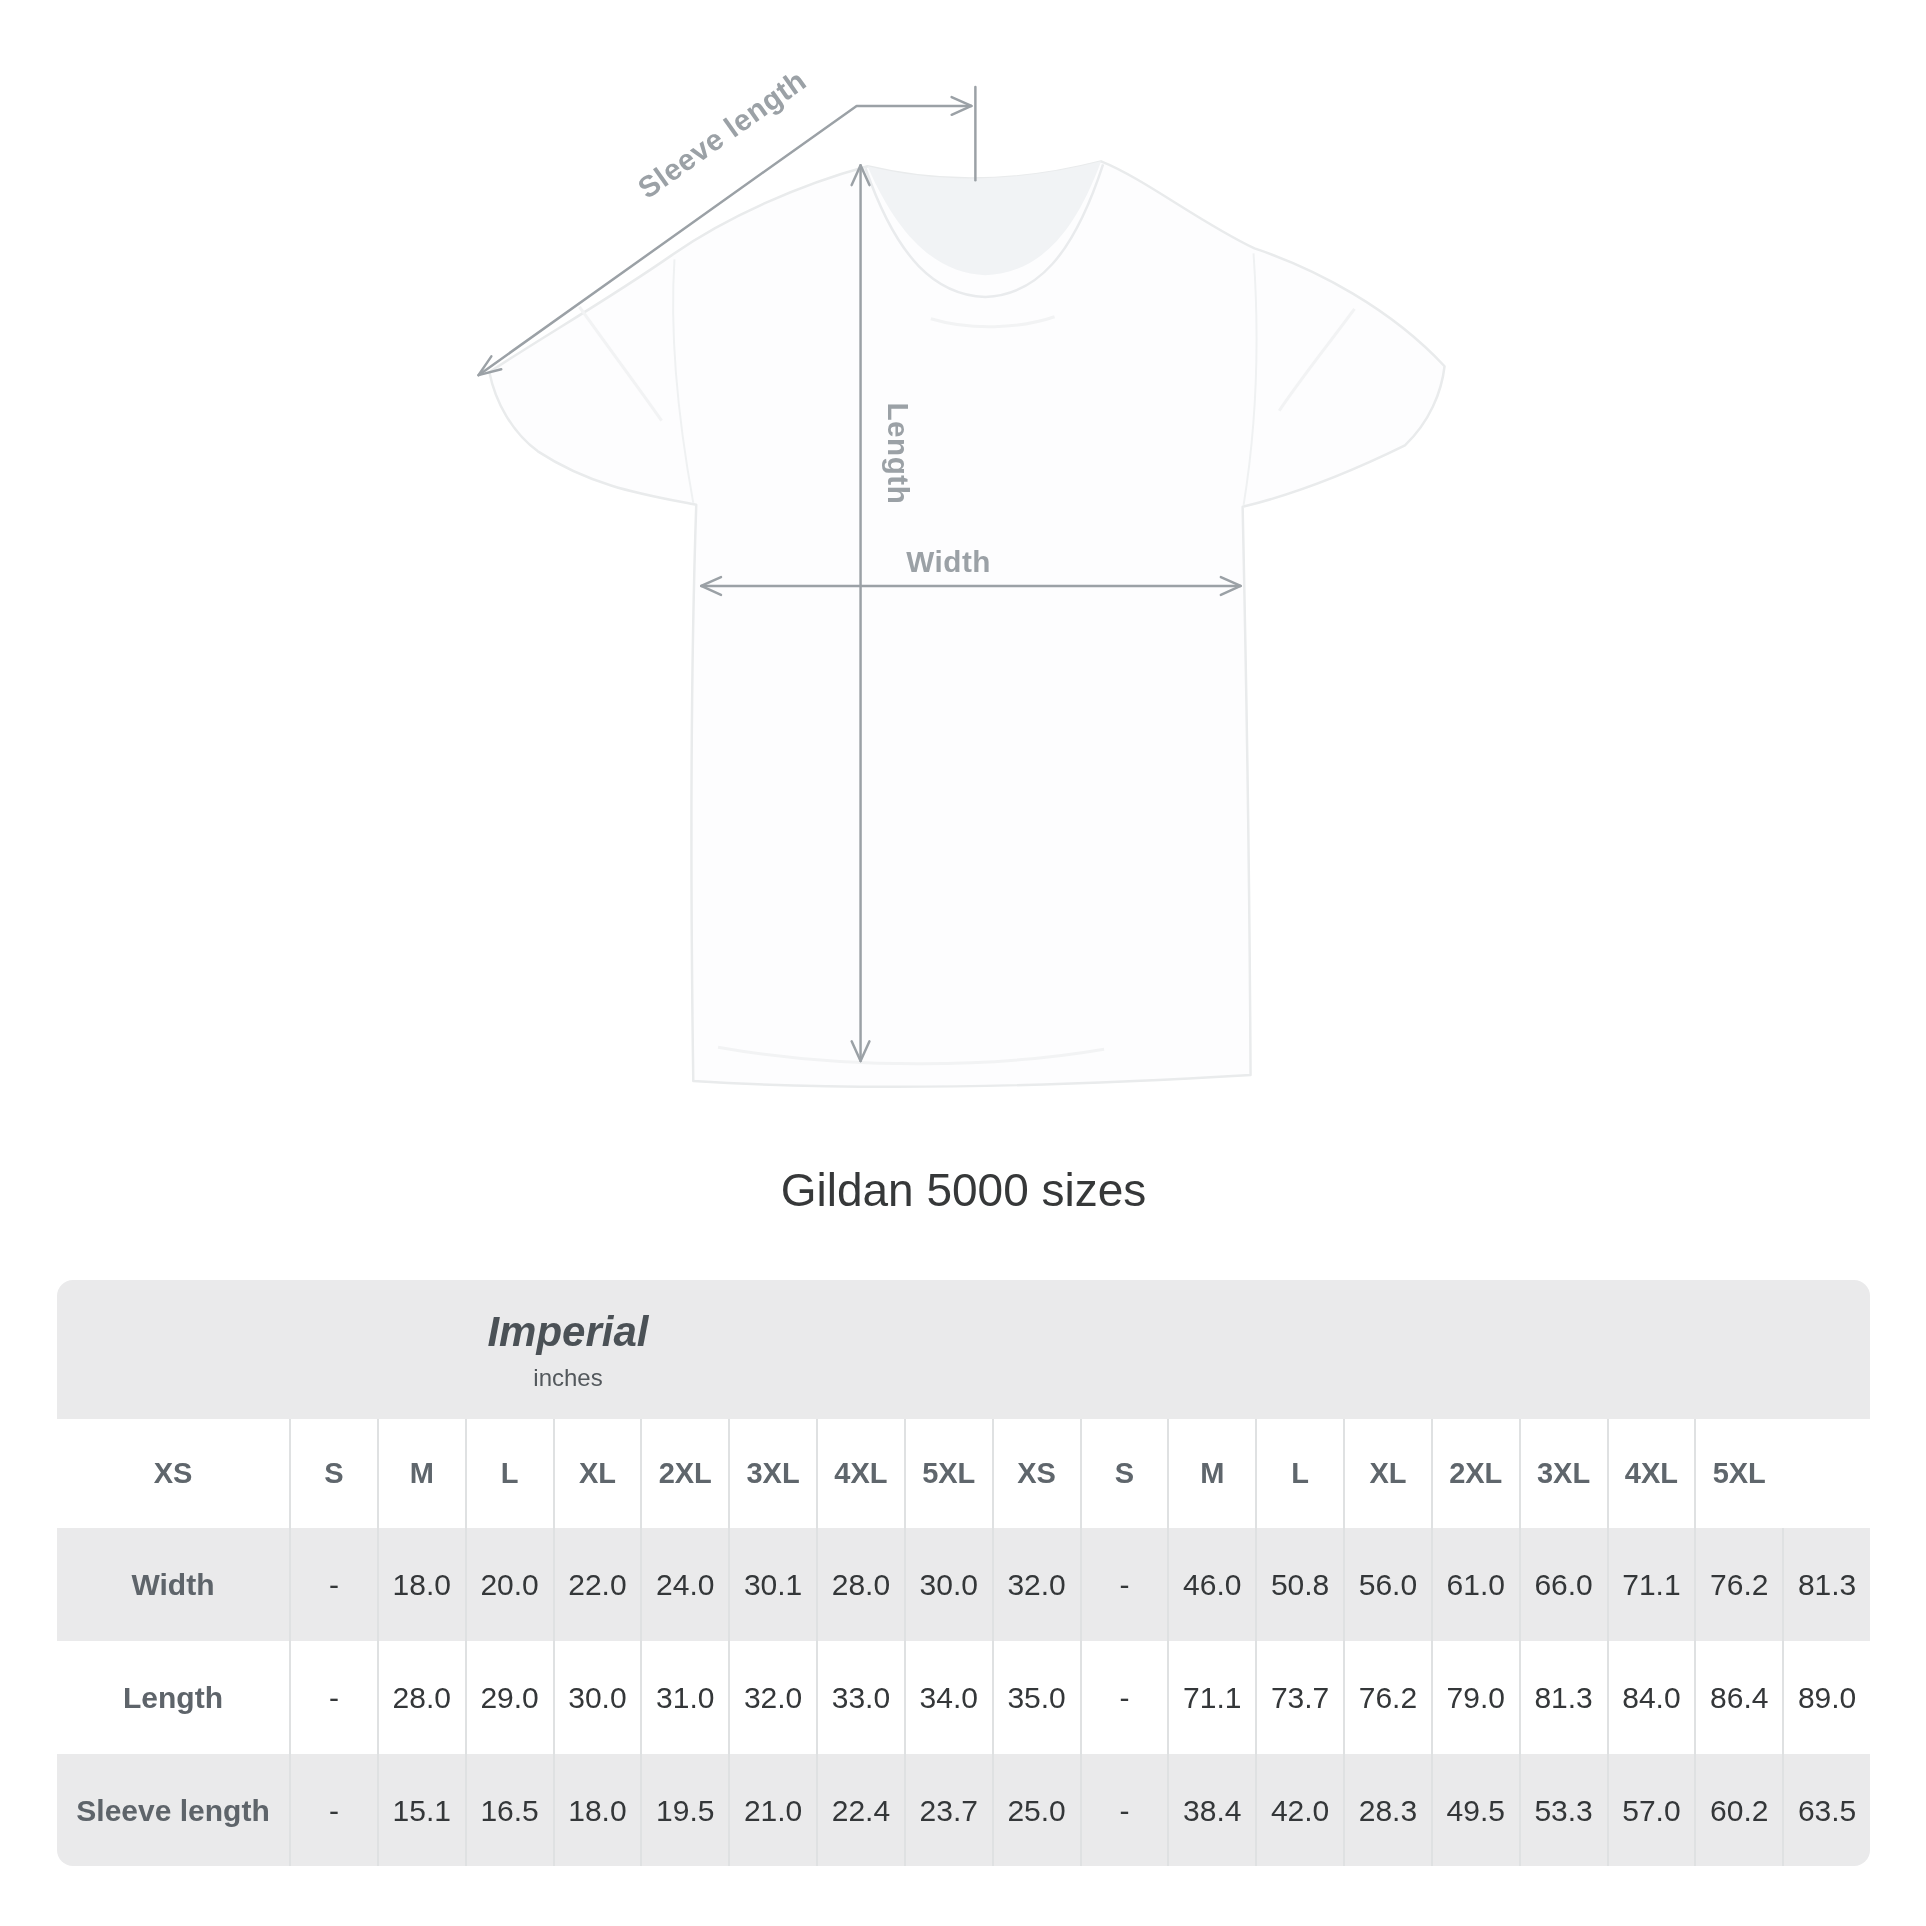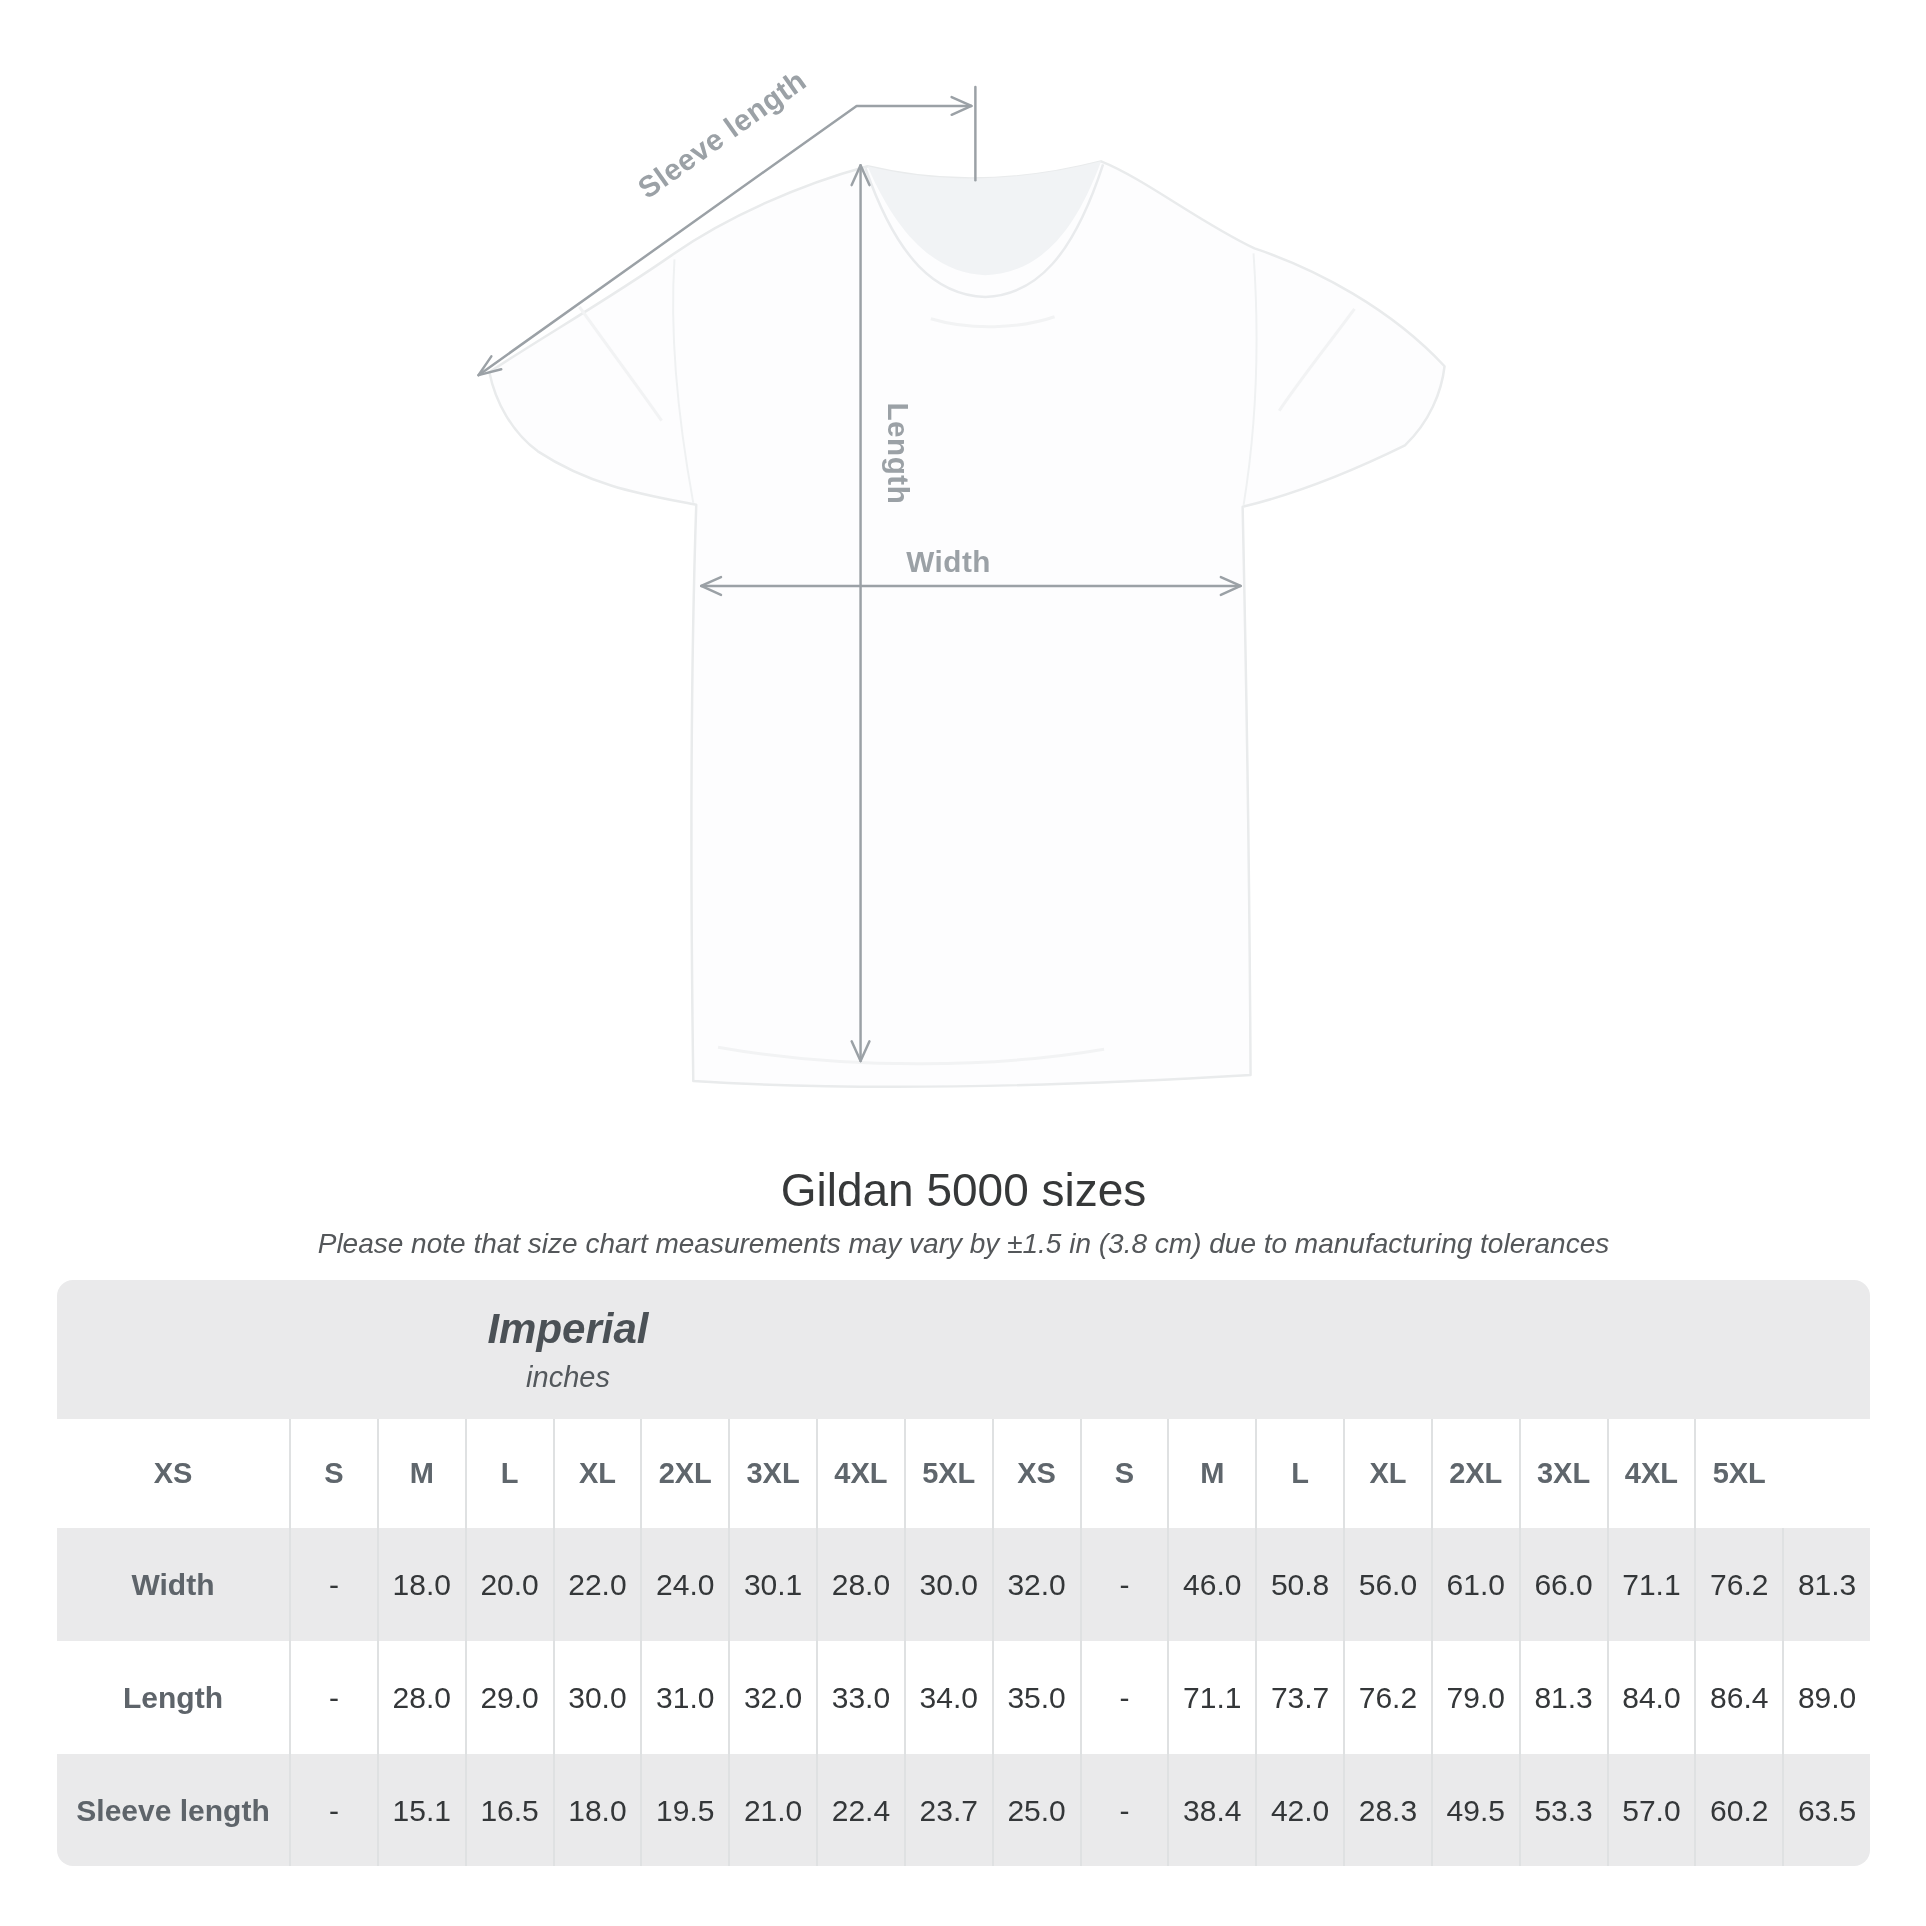--- a/index.html
+++ b/index.html
@@ -29,21 +29,21 @@
   
   .size-table{
     position:absolute;left:57px;top:1280px;width:1813px;height:586px;
     border-radius:16px;overflow:hidden;background:#ffffff;
   }
   .band{display:flex;height:139px;background:#eaeaeb;}
   .band-cell{display:flex;flex-direction:column;align-items:center;justify-content:center;gap:8px;}
   .band-cell.imperial{width:1022px;flex:none;}
   .band-cell.metric{flex:1;}
   .band-name{font-size:42px;font-weight:bold;font-style:italic;color:#4b5156;}
-  .band-unit{font-size:29px;font-style:italic;color:#53585c;}
+  .band-unit{font-size:24px;color:#53585c;}
   .grid-row{display:grid;grid-template-columns:232px repeat(18,1fr);}
   .grid-row.size-row{height:109px;background:#ffffff;}
   .grid-row.row-gray{height:113px;background:#eaeaeb;}
   .grid-row.row-white{height:113px;background:#ffffff;}
   .cell{
     display:flex;align-items:center;justify-content:center;
     font-size:30px;color:#343739;overflow:hidden;
   }
   .grid-row > .cell:not(:first-child){border-left:2px solid #dfe1e2;}
   .cell.head{font-weight:bold;font-size:29px;color:#5f666c;}
@@ -104,21 +104,20 @@
 
     <g>
       <path class="annot" d="M 708 592 L 1253 592"></path>
       <path class="annot" d="M 728 583 L 708 592 L 728 601"></path>
       <path class="annot" d="M 1233 583 L 1253 592 L 1233 601"></path>
       <text class="annot-label" x="958" y="578" text-anchor="middle">Width</text>
     </g>
   </svg>
 
   <h1 class="chart-title">Gildan 5000 sizes</h1>
-  <p class="chart-subtitle">Please note that size chart measurements may vary by ±1.5 in (3.8 cm) due to manufacturing tolerances</p>
 
   <div class="size-table">
     <div class="band">
       <div class="band-cell imperial">
         <div class="band-name">Imperial</div>
         <div class="band-unit">inches</div>
       </div>
     </div>
 
     <div class="grid-row size-row" id="size-header-row">

